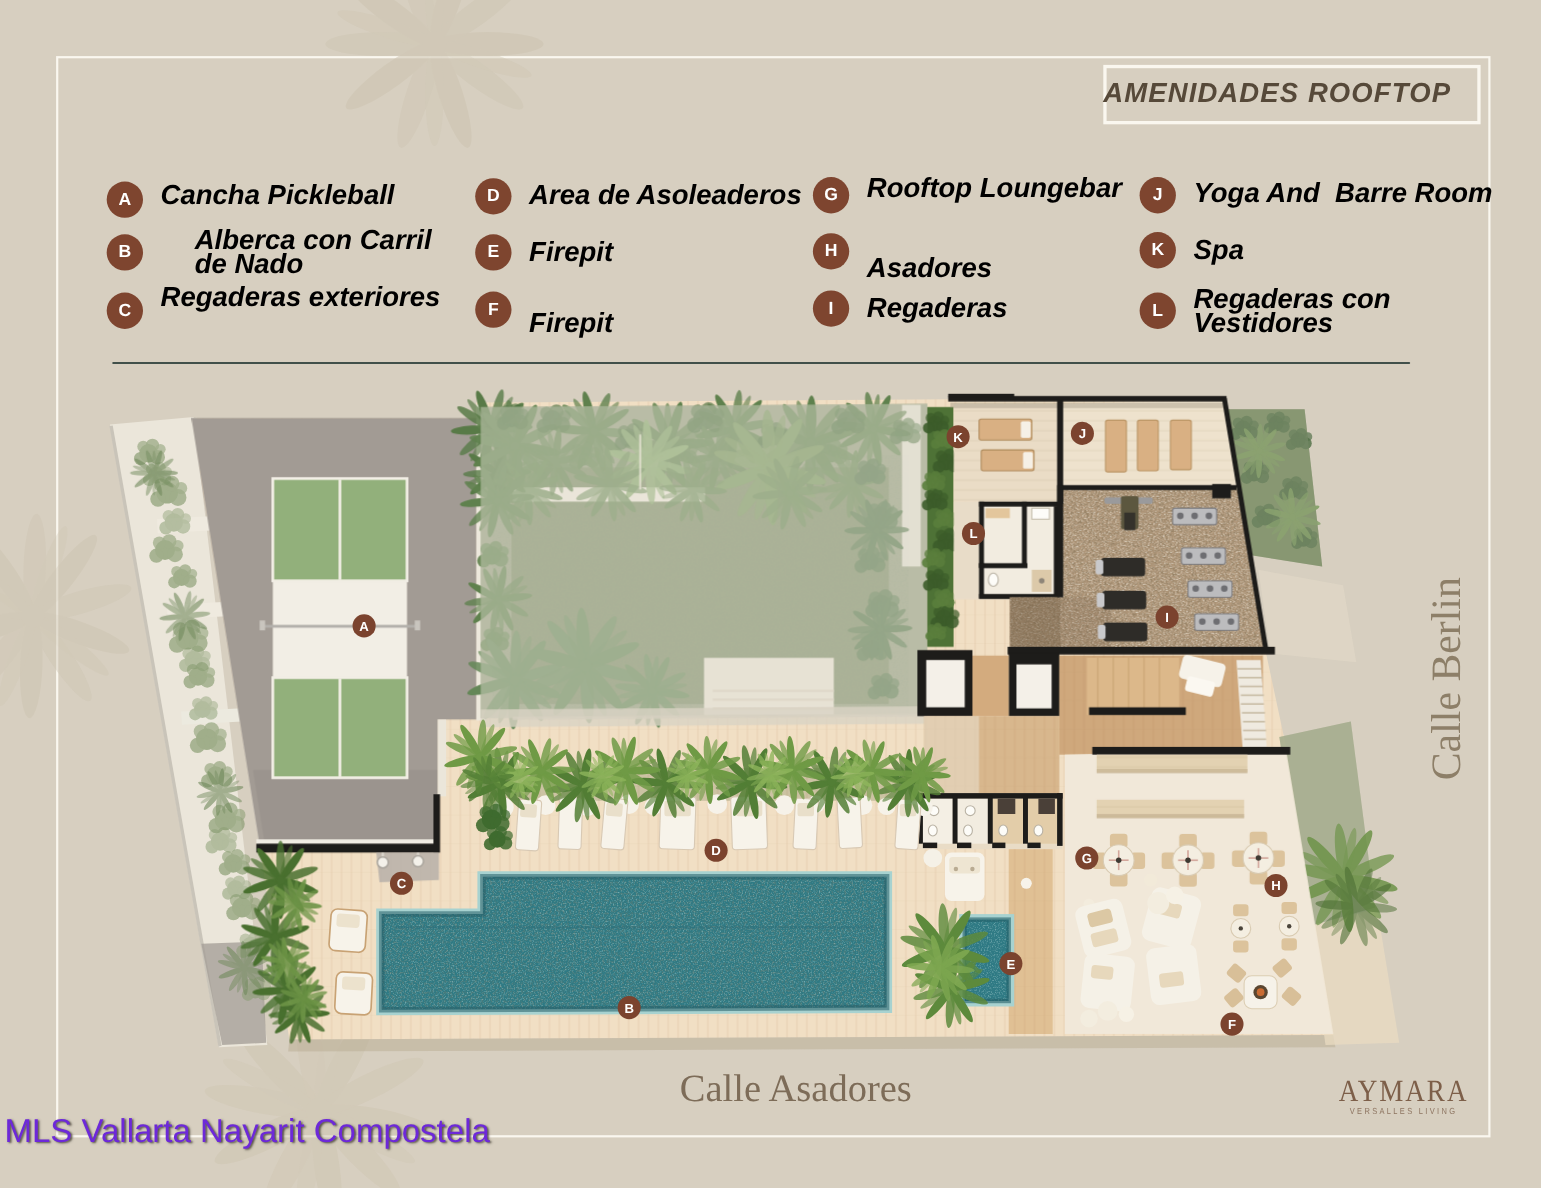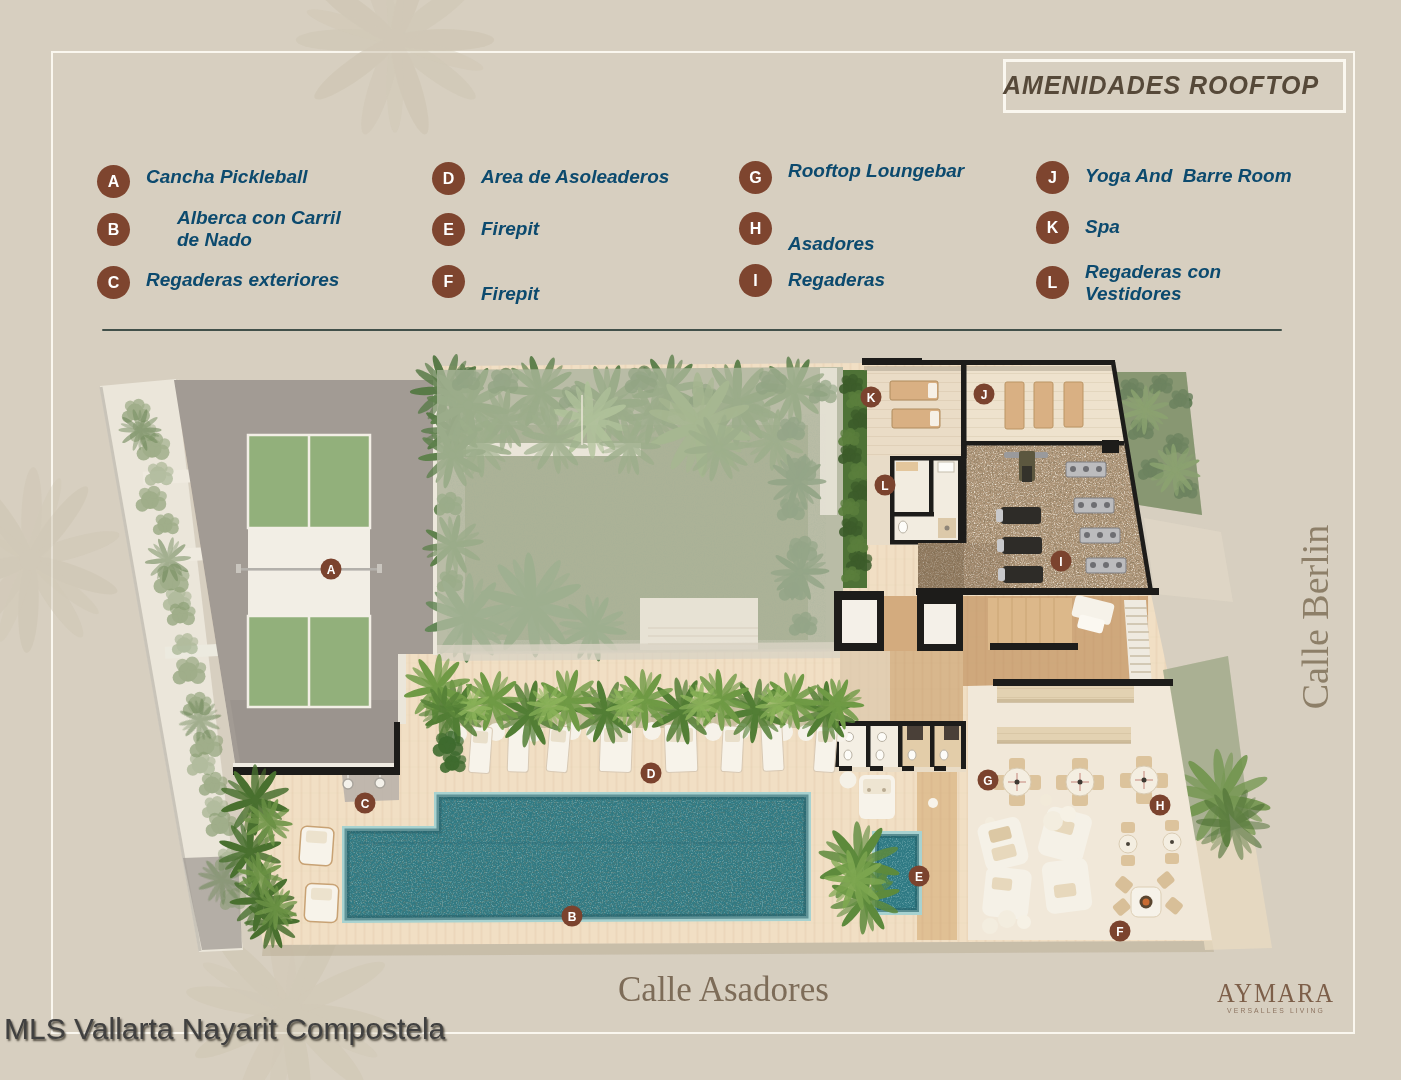--- a/index.html
+++ b/index.html
@@ -1,19 +1,19 @@
 <!DOCTYPE html>
 <html><head>
 <meta charset="utf-8">
 <style>
   html,body{margin:0;padding:0;}
   body{width:1401px;height:1080px;position:relative;overflow:hidden;
        background:#d7cfc0;font-family:"Liberation Sans",sans-serif;}
   .abs{position:absolute;}
-  .lgtxt{font-style:italic;font-weight:bold;font-size:19px;color:#0c4a6e;line-height:22px;}
+  .lgtxt{font-style:italic;font-weight:bold;font-size:25px;color:#000000;line-height:22px;}
   .lgc{width:33px;height:33px;border-radius:50%;background:#7e452f;color:#fff;
        font-weight:bold;font-size:16px;text-align:center;line-height:33px;font-style:normal;}
 </style>
 </head>
 <body>
 
 <div class="abs" style="left:51px;top:51px;width:1300px;height:979px;border:2px solid #faf7ef;"></div>
 
 <div class="abs" style="left:1003px;top:59px;width:337px;height:48px;border:3px solid #faf7ef;"></div>
 
@@ -22,21 +22,21 @@
 <div class="abs lgc" style="left:97px;top:165px;">A</div>
 
 <div class="abs lgtxt" style="left:146px;top:166px;">Cancha Pickleball</div>
 
 <div class="abs lgc" style="left:97px;top:213px;">B</div>
 
 <div class="abs lgtxt" style="left:153px;top:207px;margin-left:24px;">Alberca con Carril<br>de Nado</div>
 
 <div class="abs lgc" style="left:97px;top:266px;">C</div>
 
-<div class="abs lgtxt" style="left:146px;top:269px;text-align:center;">Regaderas exteriores</div>
+<div class="abs lgtxt" style="left:146px;top:259px;text-align:center;">Regaderas exteriores</div>
 
 <div class="abs lgc" style="left:432px;top:162px;">D</div>
 
 <div class="abs lgtxt" style="left:481px;top:166px;">Area de Asoleaderos</div>
 
 <div class="abs lgc" style="left:432px;top:213px;">E</div>
 
 <div class="abs lgtxt" style="left:481px;top:218px;">Firepit</div>
 
 <div class="abs lgc" style="left:432px;top:265px;">F</div>
@@ -824,13 +824,13 @@
 <div class="abs" style="left:1220px;top:520px;width:190px;height:190px;">
   <div style="font-family:'Liberation Serif',serif;font-size:38px;color:#8d7f68;transform:rotate(-90deg);transform-origin:center;width:190px;text-align:center;margin-top:75px;">Calle Berlin</div>
 </div>
 
 <div class="abs" style="left:618px;top:970px;font-family:'Liberation Serif',serif;font-size:35px;color:#7d6c58;">Calle Asadores</div>
 
 <div class="abs" style="left:1206px;top:977px;width:140px;text-align:center;font-family:'Liberation Serif',serif;font-size:28px;letter-spacing:2px;color:#7d5f49;transform:scaleX(.88);">AYMARA</div>
 
 <div class="abs" style="left:1206px;top:1006px;width:140px;text-align:center;font-size:8px;letter-spacing:2.5px;color:#8d7460;transform:scaleX(.85);">VERSALLES LIVING</div>
 
-<div class="abs" style="left:4px;top:1012px;font-size:30px;color:#404040;text-shadow:1.5px 1.5px 2px rgba(60,55,45,.85);">MLS Vallarta Nayarit Compostela</div>
+<div class="abs" style="left:4px;top:1012px;font-size:30px;color:#6d28d9;text-shadow:1.5px 1.5px 2px rgba(60,55,45,.85);">MLS Vallarta Nayarit Compostela</div>
 
 </body></html>

